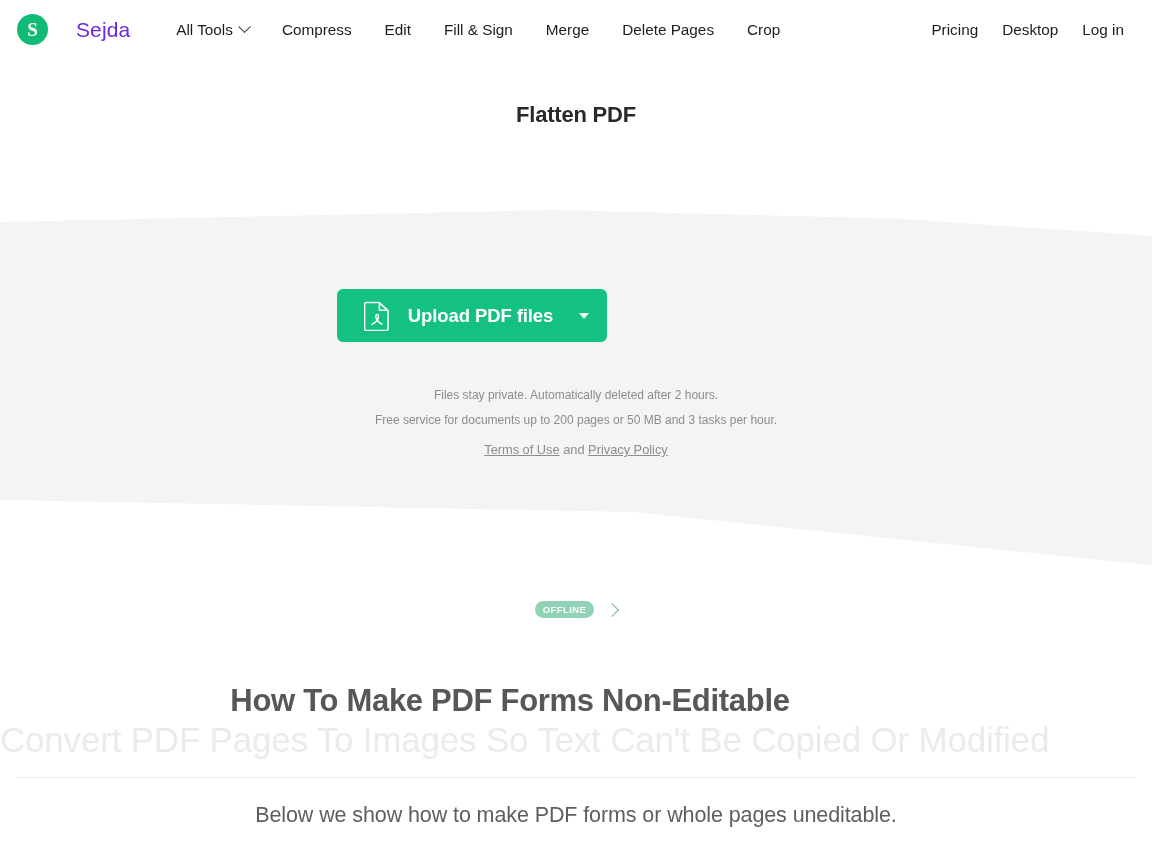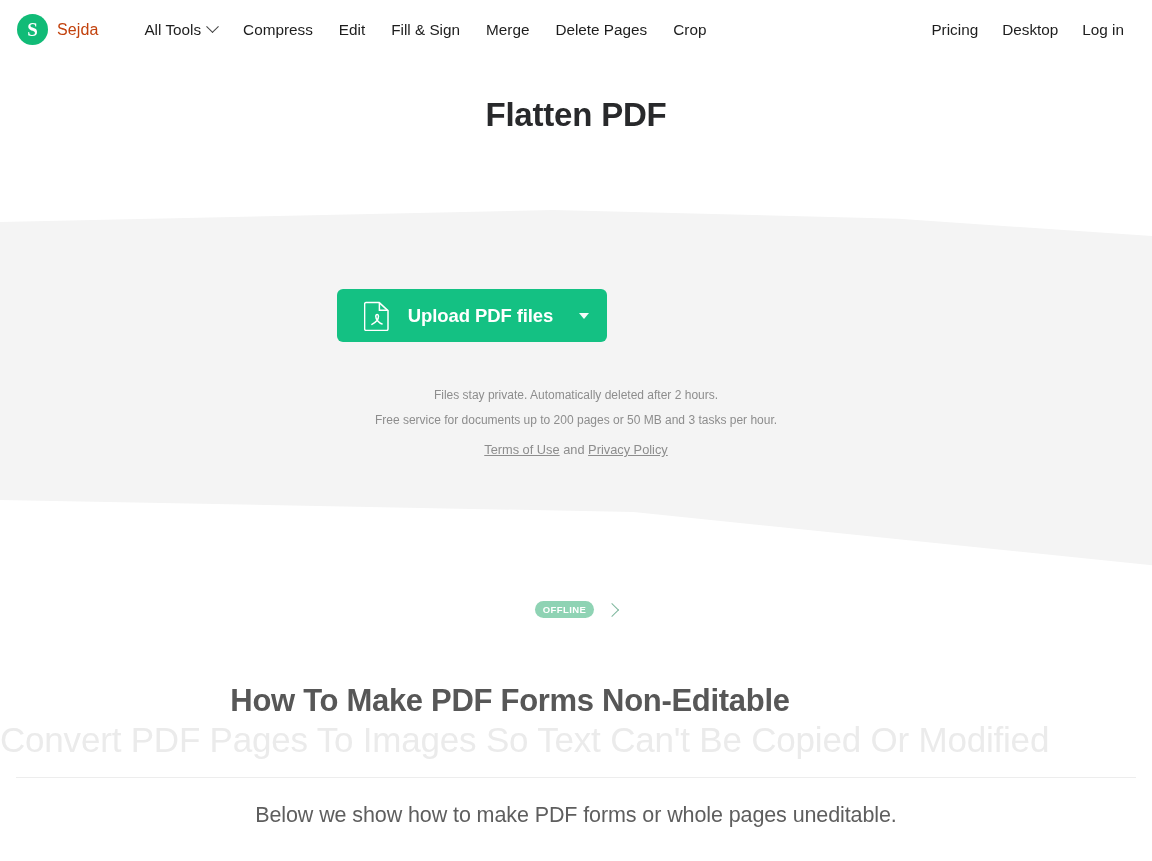--- a/index.html
+++ b/index.html
@@ -38,30 +38,31 @@
     background: #11bb77;
     display: flex; align-items: center; justify-content: center;
     color: #ffffff;
     font-size: 19px;
     font-weight: bold;
     line-height: 1;
     font-family: "Liberation Serif", serif;
     letter-spacing: 0;
   }
   .brand-name {
-    color: #c2410c;
-    font-size: 16px;
+    color: #6d28d9;
+    font-size: 21px;
     letter-spacing: 0.1px;
+    margin-left: 19px;
   }
 
   .nav-main {
     display: flex;
     align-items: center;
     margin-left: 33px;
-    gap: 0;
+    gap: 7px;
   }
   .nav-item {
     font-size: 15.3px;
     color: #1d1d1d;
     padding: 6px 13px;
     cursor: pointer;
     white-space: nowrap;
     display: flex;
     align-items: center;
     gap: 7px;
@@ -94,21 +95,21 @@
 
   
   .hero {
     position: absolute;
     top: 92px; left: 0;
     width: 1152px;
     text-align: center;
     z-index: 5;
   }
   .hero-title {
-    font-size: 33px;
+    font-size: 22px;
     font-weight: bold;
     color: #28292b;
     letter-spacing: -0.2px;
     line-height: 46px;
   }
   .hero-sub {
     margin-top: 6px;
     font-size: 23.5px;
     color: #a9a9a9;
     font-weight: normal;

